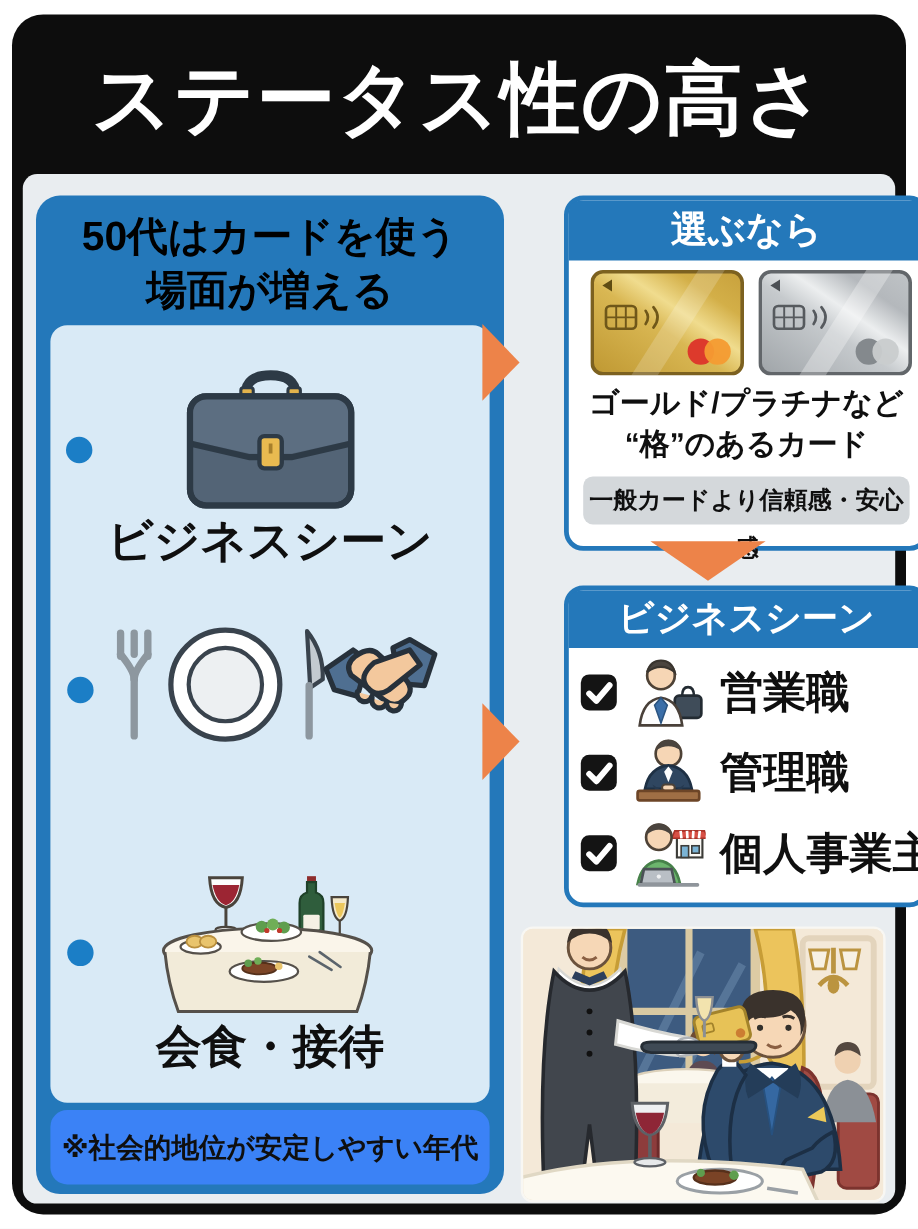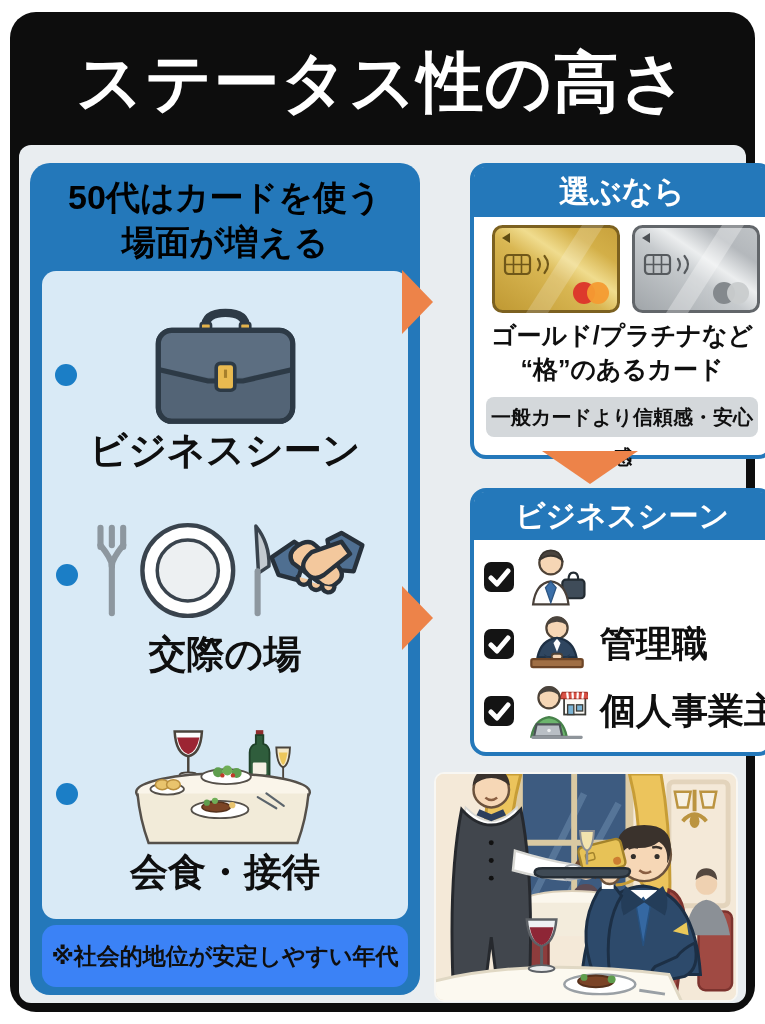--- a/index.html
+++ b/index.html
@@ -126,21 +126,20 @@
             <path d="M208 44 l26 -18 14 10 -10 34 -22 -6 z" fill="#4f6f91"></path>
             <path d="M312 30 l-24 -14 -16 8 6 34 24 2 z" fill="#4f6f91"></path>
             <path d="M236 32 q14 -10 22 -2 l22 20 q16 14 2 24 q-8 8 -18 0 l-32 -24 q-6 -10 4 -18 z" fill="#f3c89d"></path>
             <path d="M288 26 l-34 12 q-16 14 -6 24 q8 10 20 2 l30 -24 z" fill="#f3c89d"></path>
             <path d="M238 66 a7 7 0 1 0 14 4" fill="#f3c89d"></path>
             <path d="M252 72 a7 7 0 1 0 14 4" fill="#f3c89d"></path>
             <path d="M266 76 a7 7 0 1 0 14 2" fill="#f3c89d"></path>
           </g>
         </svg>
       </span>
-      <div class="item-label lbl2">交際の場</div>
 
       <span class="ic-dinner">
         <svg viewBox="0 0 300 185">
           <path d="M72 2 h44 q-2 36 -22 40 q-20 -4 -22 -40 z" fill="#fdfdfd" stroke="#4a443c" stroke-width="4"></path>
           <path d="M76 12 q5 24 18 27 q13 -3 18 -27 z" fill="#9c2533"></path>
           <line x1="94" y1="42" x2="94" y2="70" stroke="#4a443c" stroke-width="4"></line>
           <ellipse cx="94" cy="72" rx="14" ry="4" fill="#fdfdfd" stroke="#4a443c" stroke-width="3"></ellipse>
           <rect x="203" y="0" width="12" height="10" fill="#8e2d2d"></rect>
           <path d="M203 8 h12 v14 q10 3 10 14 v60 h-32 v-60 q0 -11 10 -14 z" fill="#2f5d3c" stroke="#1f4129" stroke-width="3"></path>
           <rect x="198" y="52" width="22" height="20" rx="2" fill="#f5f1e4"></rect>
@@ -241,20 +240,21 @@
         <span class="person-icon">
           <svg viewBox="0 0 70 66">
             <rect x="41" y="36" width="25" height="21" rx="4" fill="#3f4c59" stroke="#232b32" stroke-width="2.5"></rect>
             <path d="M48 36 q0 -8 5.5 -8 q5.5 0 5.5 8" fill="none" stroke="#232b32" stroke-width="2.5"></path>
             <circle cx="28" cy="17" r="13" fill="#f6d6b5" stroke="#4e4236" stroke-width="2.5"></circle>
             <path d="M15 14 q3 -11 13 -11 q10 0 13 11 q-6 -5 -13 -5 q-7 0 -13 5" fill="#4a443e" stroke="#3a352f" stroke-width="2"></path>
             <path d="M8 64 q3 -24 20 -26 q17 2 20 26 z" fill="#fdfdfd" stroke="#494039" stroke-width="2.5"></path>
             <path d="M28 38 l6 7 -6 17 -6 -17 z" fill="#3a6ea8" stroke="#2b5480" stroke-width="1.5"></path>
           </svg>
         </span>
+        <span class="person-label">営業職</span>
       </div>
 
       <div class="person-row row3">
         <span class="checkbox">
           <svg viewBox="0 0 30 30">
               <path d="M7 16 l6 6 L24 9" stroke="#fff" stroke-width="5" fill="none" stroke-linecap="round" stroke-linejoin="round"></path>
             </svg>
         </span>
         <span class="person-icon">
           <svg viewBox="0 0 70 66">

